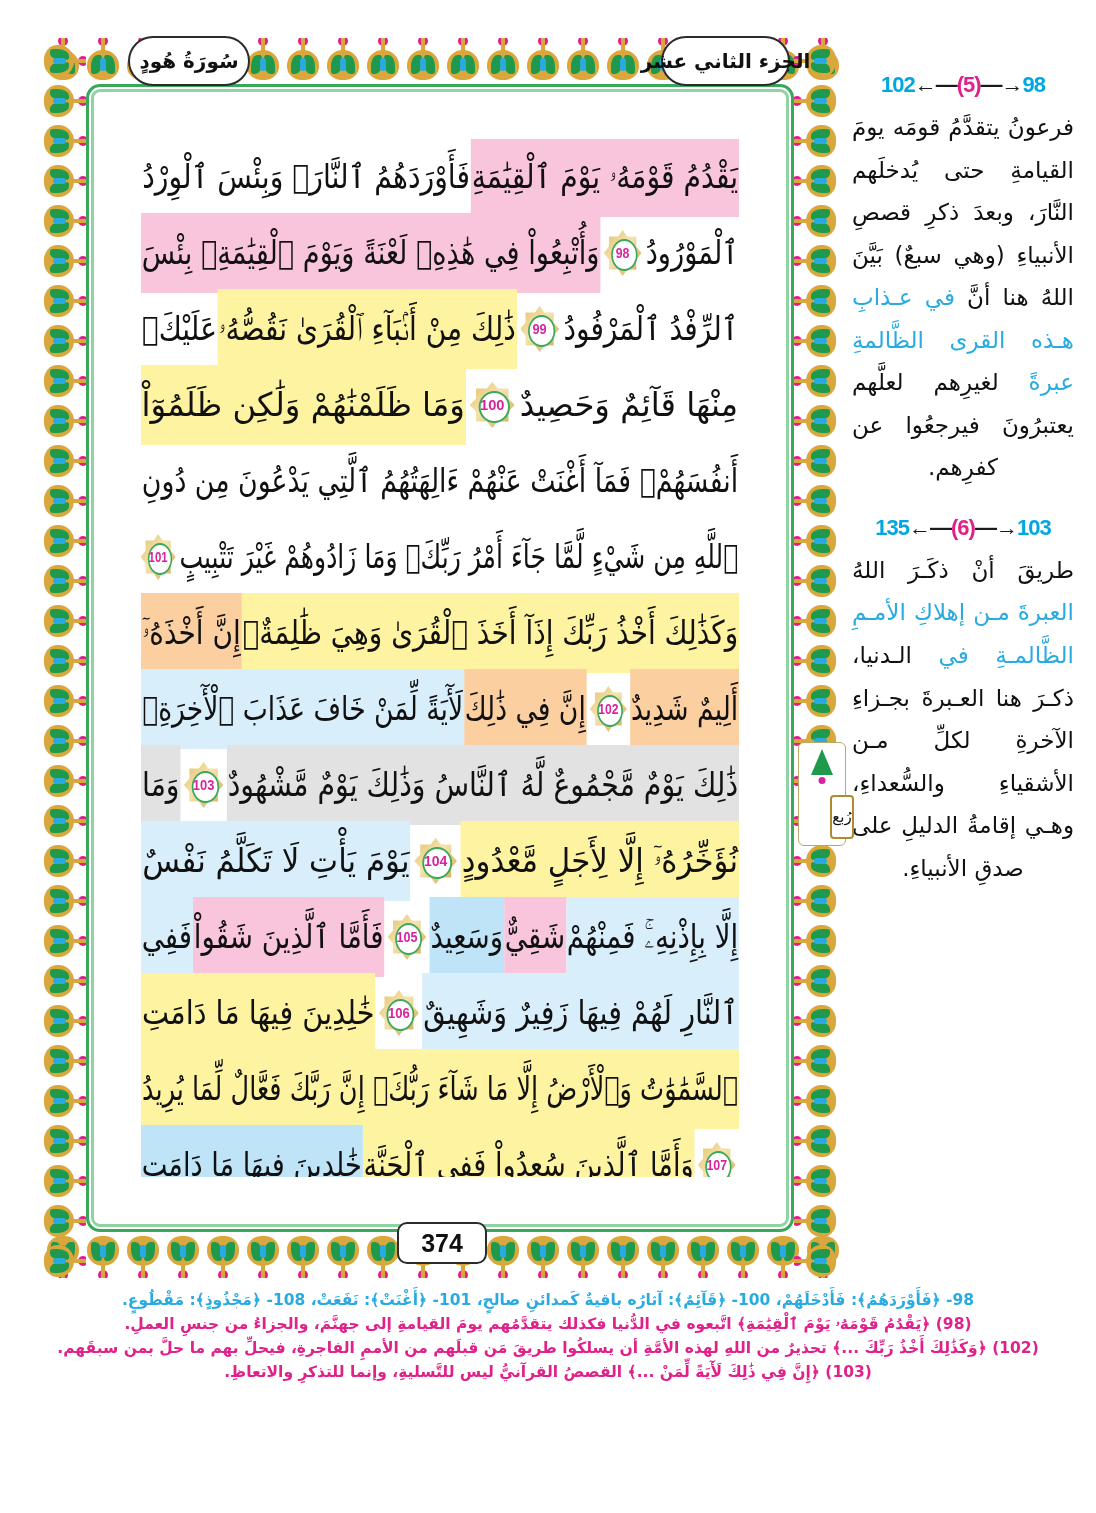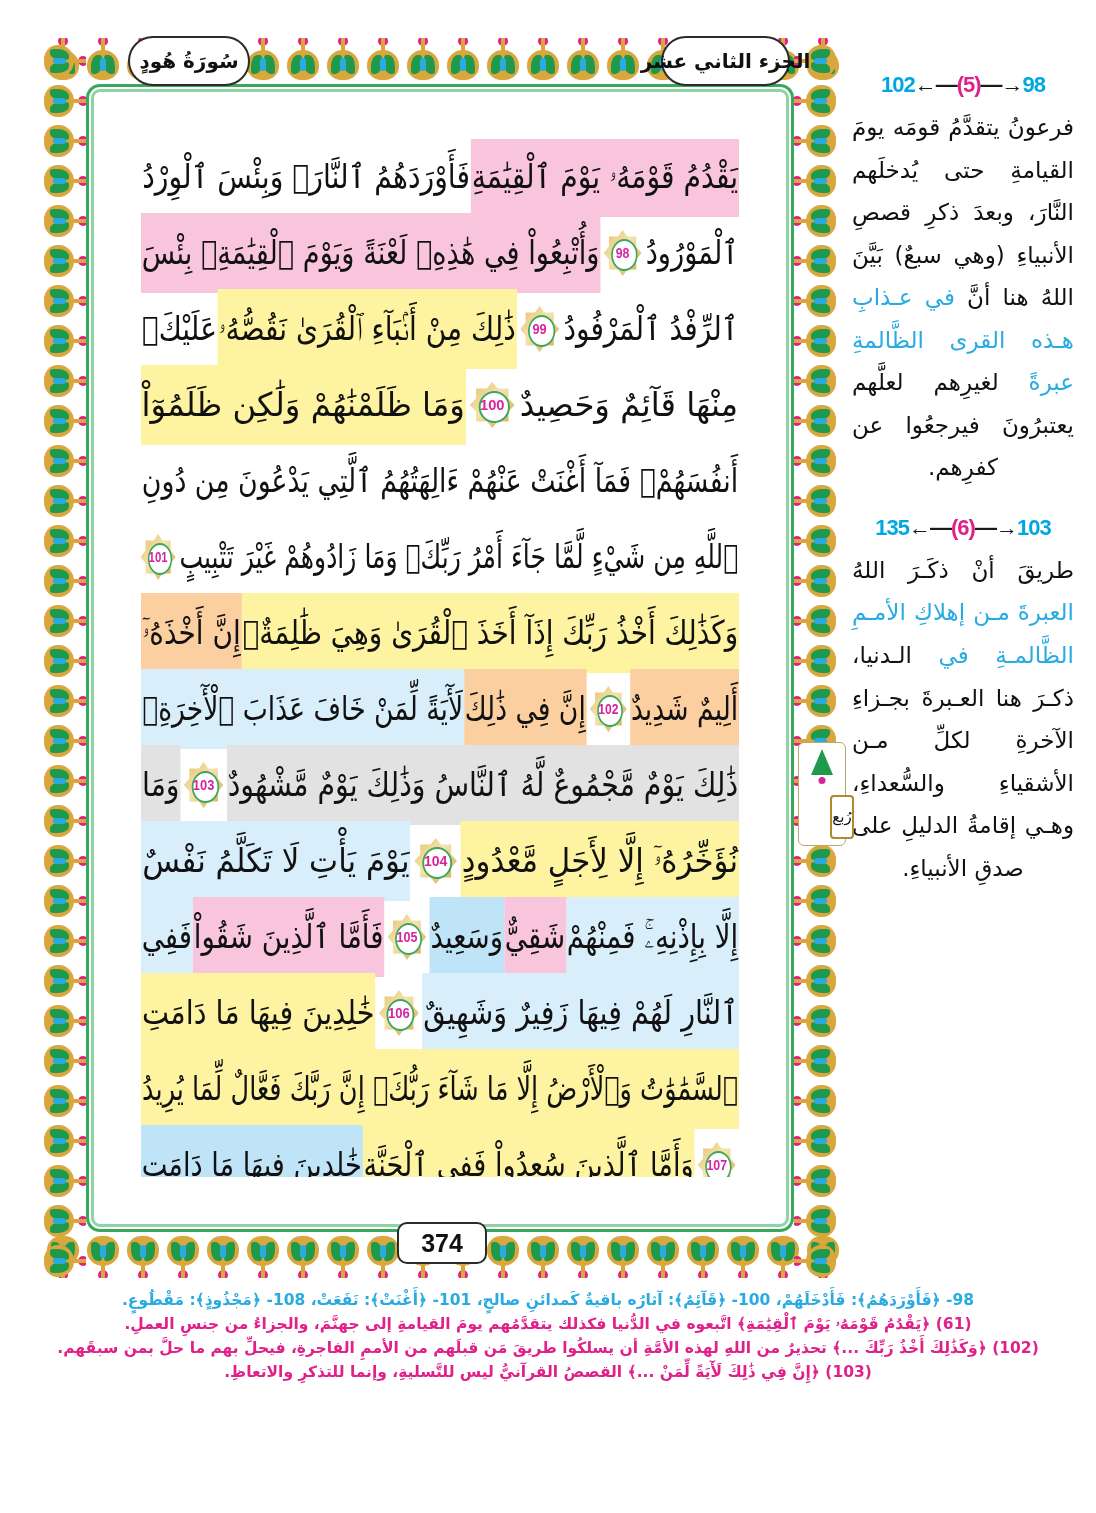--- a/index.html
+++ b/index.html
@@ -1363,18 +1363,18 @@
   <div class="sidebar" id="sidebar">
       <div class="sb-header"><span>102</span><span class="arrow">←—</span><span class="paren">(5)</span><span class="arrow">—→</span><span>98</span></div>
       <div class="sb-body"><span>فرعونُ يتقدَّمُ قومَه يومَ القيامةِ حتى يُدخلَهم النَّارَ، وبعدَ ذكرِ قصصِ الأنبياءِ (وهي سبعٌ) بَيَّنَ اللهُ هنا أنَّ </span><span class="accent">في عـذابِ هـذه القرى الظَّالمةِ عبرةً</span><span> لغيرِهم لعلَّهم يعتبرُونَ فيرجعُوا عن كفرِهم.</span></div>
       <div class="sb-gap"></div>
       <div class="sb-header"><span>135</span><span class="arrow">←—</span><span class="paren">(6)</span><span class="arrow">—→</span><span>103</span></div>
       <div class="sb-body"><span>طريقَ أنْ ذكَـرَ اللهُ </span><span class="accent">العبرةَ مـن إهلاكِ الأمـمِ الظَّالمـةِ في</span><span> الـدنيا، ذكـرَ هنا العـبرةَ بجـزاءِ الآخرةِ لكلِّ مـن الأشقياءِ والسُّعداءِ، وهـي إقامةُ الدليلِ على صدقِ الأنبياءِ.</span></div>
     </div>
 
   <div class="footnotes" id="footnotes">
       <div class="fn fn-blue">98- ﴿فَأَوْرَدَهُمُ﴾: فَأَدْخَلَهُمْ، 100- ﴿قَآئِمٌ﴾: آثارُه باقيةٌ كَمدائنِ صالحٍ، 101- ﴿أَغْنَتْ﴾: نَفَعَتْ، 108- ﴿مَجْذُوذٍ﴾: مَقْطُوعٍ.</div>
-      <div class="fn fn-pink">(61) ﴿يَقْدُمُ قَوْمَهُۥ يَوْمَ ٱلْقِيَٰمَةِ﴾ اتَّبعوه في الدُّنيا فكذلك يتقدَّمُهم يومَ القيامةِ إلى جهنَّمَ، والجزاءُ من جنسِ العملِ.</div>
+      <div class="fn fn-pink">(98) ﴿يَقْدُمُ قَوْمَهُۥ يَوْمَ ٱلْقِيَٰمَةِ﴾ اتَّبعوه في الدُّنيا فكذلك يتقدَّمُهم يومَ القيامةِ إلى جهنَّمَ، والجزاءُ من جنسِ العملِ.</div>
       <div class="fn fn-pink">(102) ﴿وَكَذَٰلِكَ أَخْذُ رَبِّكَ ...﴾ تحذيرٌ من اللهِ لهذه الأمَّةِ أن يسلكُوا طريقَ مَن قبلَهم من الأممِ الفاجرةِ، فيحلِّ بهم ما حلَّ بمن سبقَهم.</div>
       <div class="fn fn-pink">(103) ﴿إِنَّ فِي ذَٰلِكَ لَأٓيَةً لِّمَنْ ...﴾ القصصُ القرآنيُّ ليس للتَّسليةِ، وإنما للتذكرِ والاتعاظِ.</div>
     </div>
 
 </div>
 
 </body></html>

